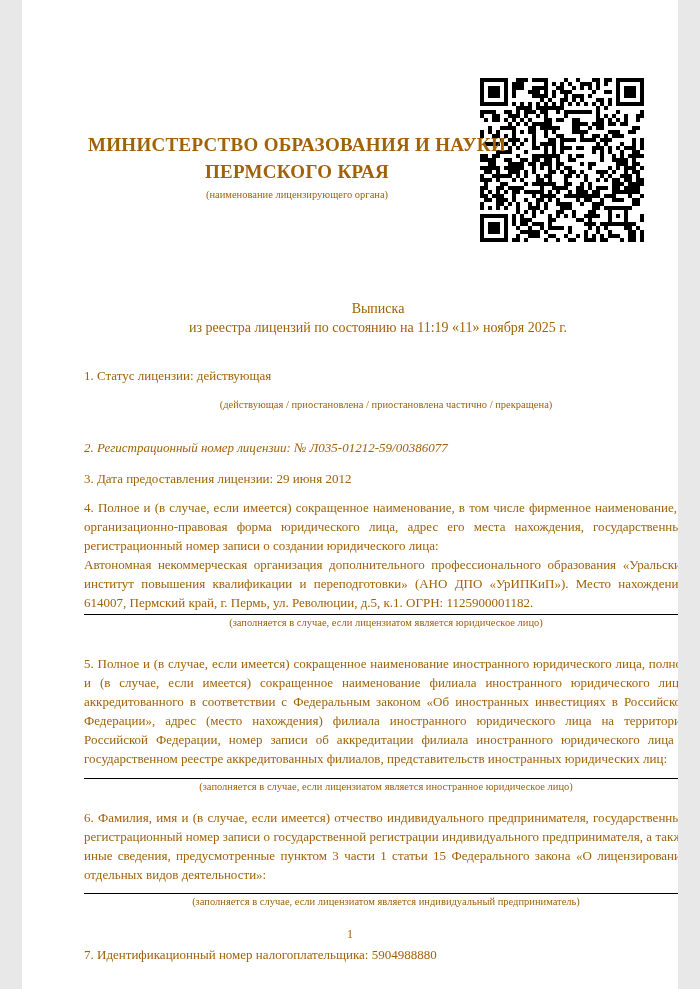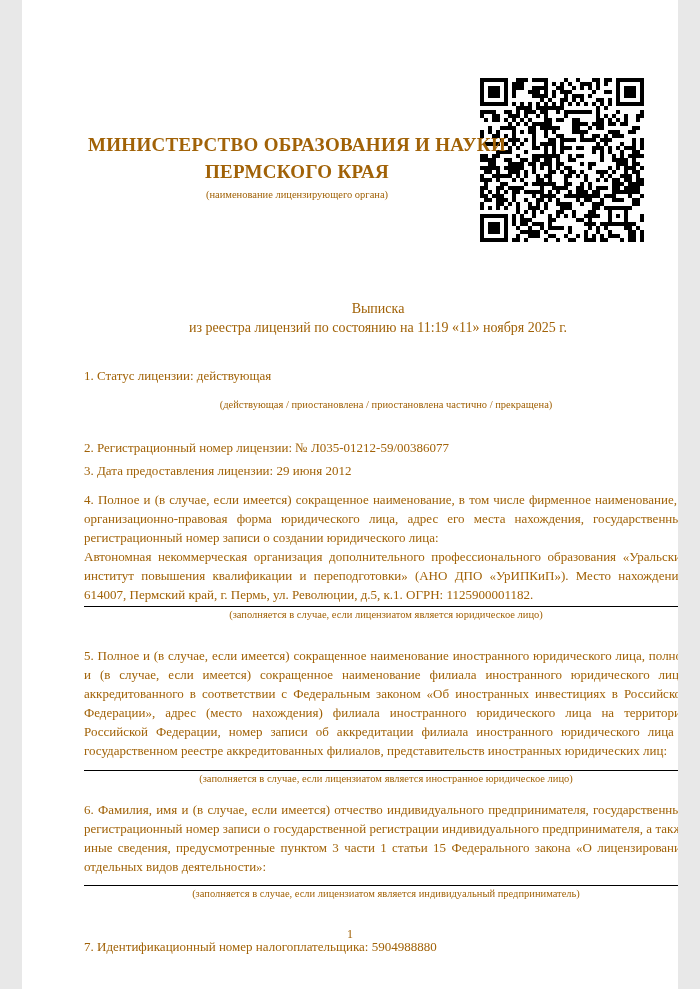--- a/index.html
+++ b/index.html
@@ -66,22 +66,22 @@
   .just { text-align: justify; }
   .caption {
     font-size: 10.5px;
     line-height: 14px;
     text-align: center;
   }
   .rule { border-top: 1.5px solid #000000; height: 0; }
   .blank5 { height: 10px; }
   .blank6 { height: 9px; }
   .it1 .caption { margin-top: 13px; }
-  .it2 { margin-top: 26px; }
-  .it3 { margin-top: 4px; }
+  .it2 { margin-top: 26px; font-style: italic; }
+  .it3 { margin-top: 12px; }
   .it4 { margin-top: 10px; }
   .it4 .rule { margin-top: 2px; }
   .it4 .caption { margin-top: 1px; }
   .it5 { margin-top: 24px; }
   .it5 .caption { margin-top: 1px; }
   .it6 { margin-top: 14px; }
   .it6 .caption { margin-top: 1px; }
   .it7 { margin-top: 36px; }
   .page-number {
     position: absolute;

